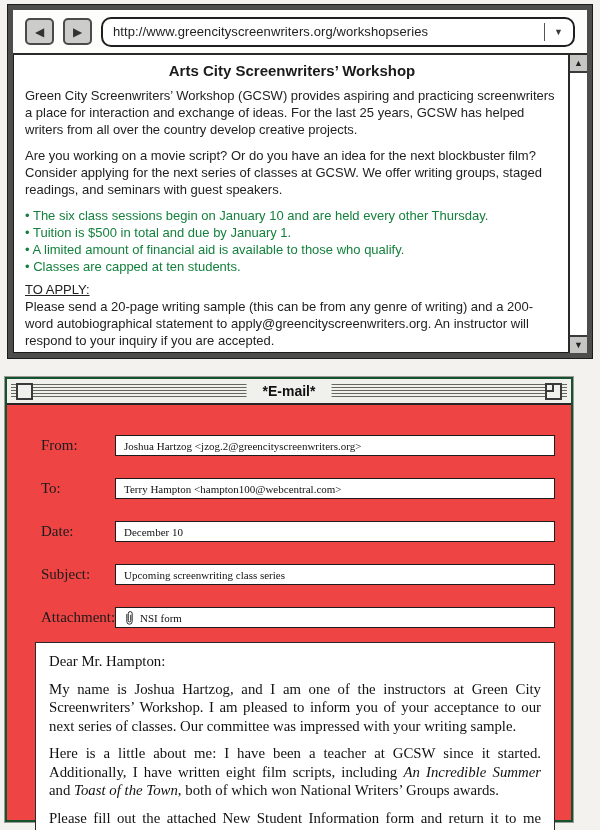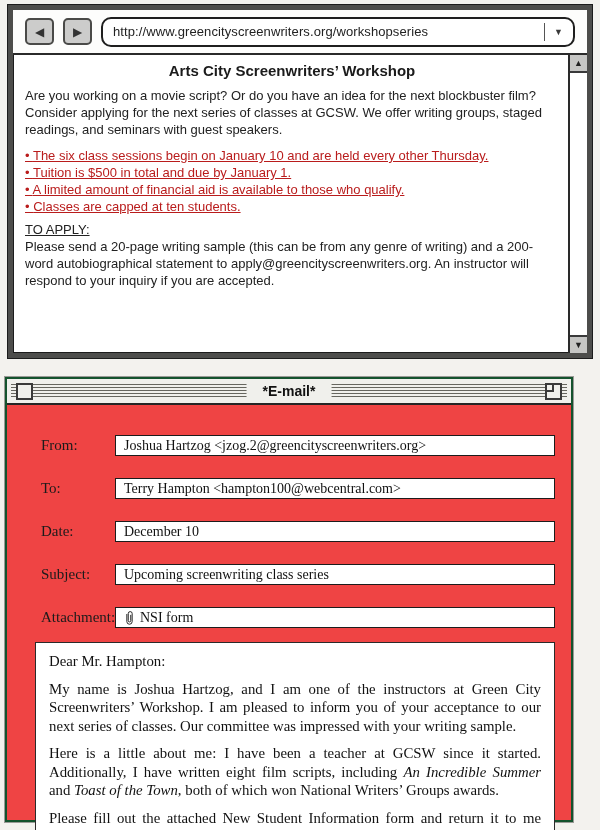--- a/index.html
+++ b/index.html
@@ -56,22 +56,22 @@
   .scroll-btn.up { border-bottom:2px solid #3a3a3a; }
   .scroll-btn.down { border-top:2px solid #3a3a3a; margin-top:auto; }
 
   .page-title {
     text-align:center; font-size:15px; font-weight:bold;
     margin:2px 0 8px 0; color:#1b1b1b;
   }
   .page-p { font-size:13px; line-height:17px; margin-bottom:9px; color:#222; }
   .bullet-list { margin-bottom:7px; }
   .bullet-item {
-    font-size:13px; line-height:17px; color:#b91c1c;
-    padding-left:11px; text-indent:-11px;text-decoration:underline;
+    font-size:13px; line-height:17px; color:#15803d;
+    padding-left:11px; text-indent:-11px;
   }
   .bullet-item::before { content:"• "; }
   .sc { font-size:10.5px; }
   .apply-heading {
     font-size:13px; color:#222; text-decoration:underline; margin-bottom:1px;
   }
   .apply-text { font-size:13px; line-height:17px; color:#222; }
 
   
   .email-window {
@@ -107,21 +107,21 @@
   .fields { padding:8px 16px 2px 34px; }
   .field-row { display:flex; align-items:center; margin-bottom:5px;margin-top:22px; }
   .field-label {
     width:74px; flex:0 0 auto;
     font-family:"Liberation Serif", serif; font-size:15px; color:#1b1b1b;
   }
   .field-box {
     flex:1; height:21px; background:#fff;
     border:1.5px solid #1c1c1c;
     display:flex; align-items:center; padding:8px 8px;
-    font-family:"Liberation Serif", serif; font-size:14px; color:#111;
+    font-family:"Liberation Serif", serif; font-size:11px; color:#111;
     white-space:nowrap; overflow:hidden;
   }
   .paperclip-icon { width:11px; height:16px; margin-right:5px; flex:0 0 auto; }
 
   .email-body {
     margin:7px 16px 0 28px; height:287px;
     background:#fff; border:1.5px solid #2a2a2a;
     padding:9px 13px; overflow:hidden;
     font-family:"Liberation Serif", serif; font-size:14.8px;
     line-height:18.5px; color:#111; text-align:justify;
@@ -152,20 +152,21 @@
     <div class="scrollbar">
       <div class="scroll-btn up">
         <span>▲</span>
       </div>
       <div class="scroll-btn down">
         <span>▼</span>
       </div>
     </div>
 
     <div class="page-title">Arts City Screenwriters’ Workshop</div>
+    <p class="page-p">Green City Screenwriters’ Workshop (GCSW) provides aspiring and practicing screenwriters a place for interaction and exchange of ideas. For the last 25 years, GCSW has helped writers from all over the country develop creative projects.</p>
     <p class="page-p">Are you working on a movie script? Or do you have an idea for the next blockbuster film? Consider applying for the next series of classes at GCSW. We offer writing groups, staged readings, and seminars with guest speakers.</p>
 
     <div class="bullet-list">
       <div class="bullet-item">The six class sessions begin on January 10 and are held every other Thursday.</div>
       <div class="bullet-item">Tuition is $500 in total and due by January 1.</div>
       <div class="bullet-item">A limited amount of financial aid is available to those who qualify.</div>
       <div class="bullet-item">Classes are capped at ten students.</div>
     </div>
 
     <div class="apply-heading">TO APPLY:</div>

